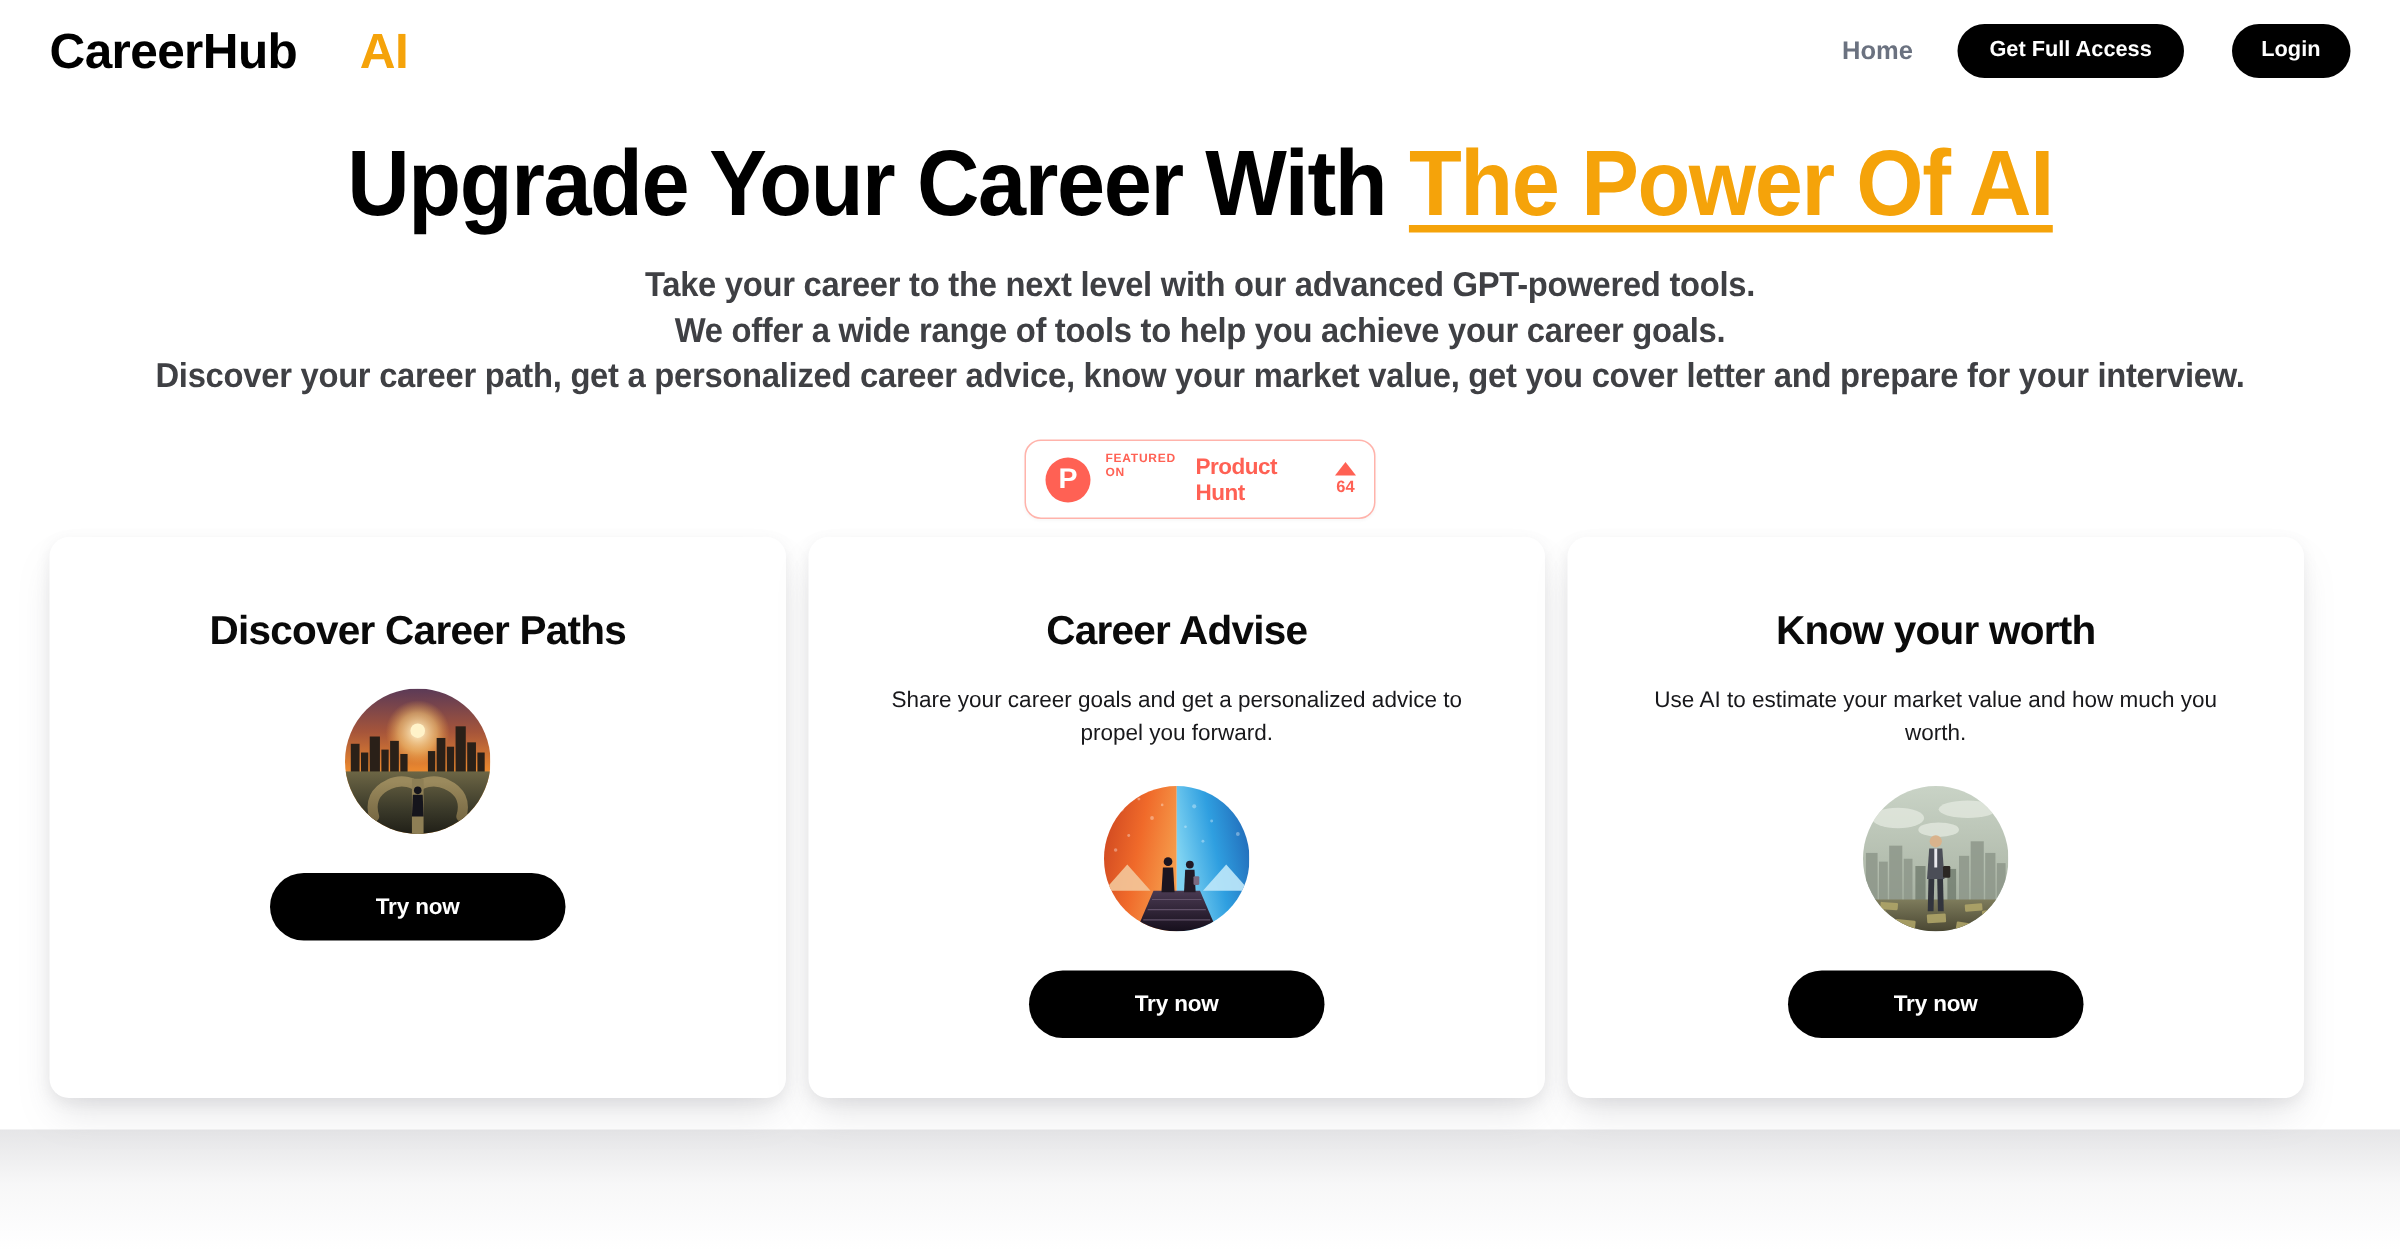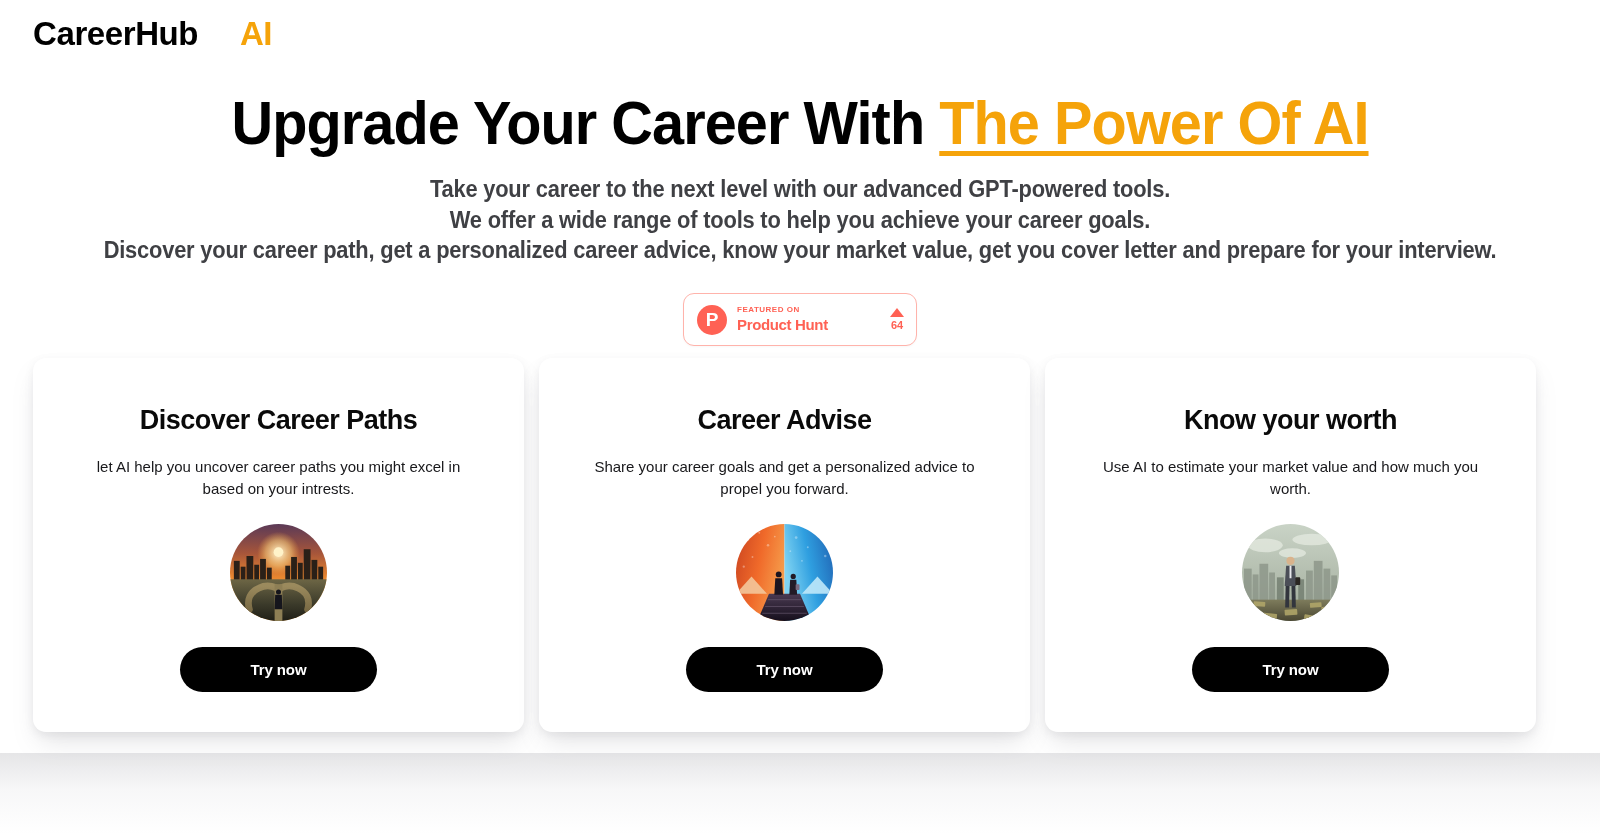--- a/index.html
+++ b/index.html
@@ -151,21 +151,20 @@
     display: flex;
     align-items: center;
     justify-content: center;
     flex: 0 0 auto;
     line-height: 1;
   }
 
   .ph-text {
     margin-left: 10px;
     display: flex;
-    flex-direction: column;
     justify-content: center;
     flex: 1 1 auto;
   }
   .ph-featured {
     font-size: 8px;
     font-weight: 700;
     letter-spacing: 0.5px;
     color: #FF6154;
     line-height: 1.1;
   }
@@ -281,20 +280,25 @@
 </style>
 </head>
 <body>
 
 <nav class="navbar">
   <div class="brand">
     <span>CareerHub</span>
     <span class="brand-ai">AI</span>
   </div>
 
+  <div class="nav-right">
+    <a class="nav-link" href="#">Home</a>
+    <button class="btn-dark btn-access">Get Full Access</button>
+    <button class="btn-dark btn-login">Login</button>
+  </div>
 </nav>
 
 <section class="hero">
   <h1 class="headline">
     <span>Upgrade Your Career With </span><span class="accent">The Power Of AI</span>
   </h1>
 
   <div class="subline-wrap">
     <div class="subline">Take your career to the next level with our advanced GPT-powered tools.</div>
     <div class="subline">We offer a wide range of tools to help you achieve your career goals.</div>
@@ -313,21 +317,20 @@
       <div class="ph-tri"></div>
       <div class="ph-count">64</div>
     </div>
   </div>
 </div>
 
 <section class="cards">
 
   <div class="card">
     <div class="card-title">Discover Career Paths</div>
-    <div class="card-desc">let AI help you uncover career paths you might excel in based on your intrests.</div>
     <div class="card-img">
       <svg viewBox="0 0 100 100" preserveAspectRatio="xMidYMid slice" aria-hidden="true">
         <defs>
           <linearGradient id="sky1" x1="0" y1="0" x2="0" y2="1">
             <stop offset="0%" stop-color="#5b3a57"></stop>
             <stop offset="30%" stop-color="#a6553a"></stop>
             <stop offset="55%" stop-color="#e8862f"></stop>
             <stop offset="72%" stop-color="#f0a84c"></stop>
           </linearGradient>
           <linearGradient id="gnd1" x1="0" y1="0" x2="0" y2="1">

